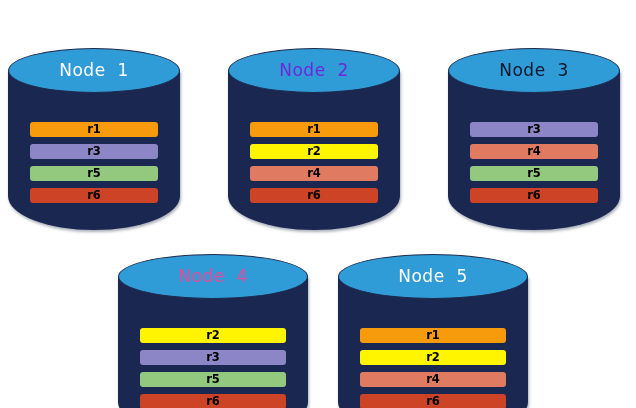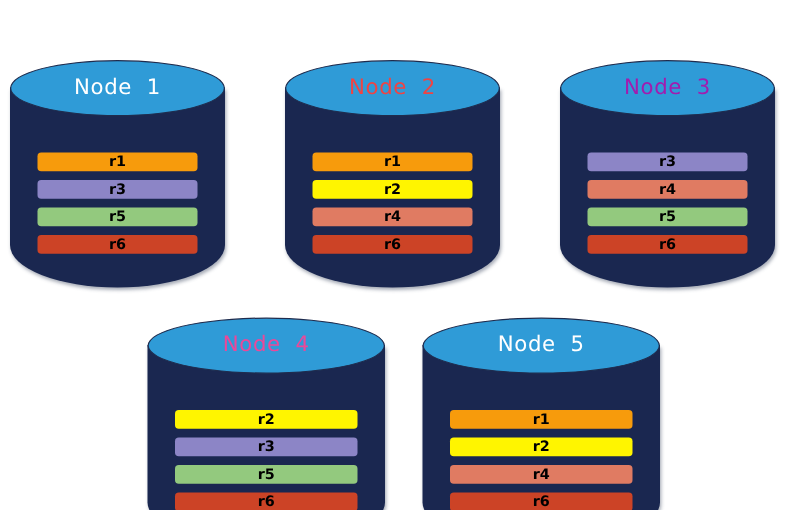--- a/index.html
+++ b/index.html
@@ -105,32 +105,32 @@
       <div class="replica-list">
         <div class="replica" style="background: rgb(247, 155, 12); color: rgb(0, 0, 0);">r1</div>
         <div class="replica" style="background: rgb(140, 133, 198); color: rgb(0, 0, 0);">r3</div>
         <div class="replica" style="background: rgb(147, 201, 126); color: rgb(0, 0, 0);">r5</div>
         <div class="replica" style="background: rgb(204, 67, 38); color: rgb(0, 0, 0);">r6</div>
       </div>
     </div>
     <div class="node" style="left: 228px; top: 8px; width: 172px; height: 182px;">
       <div class="cyl-body" style="background: rgb(26, 39, 80);"></div>
       <div class="cyl-top" style="background: rgb(47, 155, 215);"></div>
-      <div class="node-label" style="color: #ef4444;">Node  2</div>
+      <div class="node-label" style="color: #6d28d9;">Node  2</div>
       <div class="replica-list">
         <div class="replica" style="background: rgb(247, 155, 12); color: rgb(0, 0, 0);">r1</div>
         <div class="replica" style="background: rgb(255, 245, 0); color: rgb(0, 0, 0);">r2</div>
         <div class="replica" style="background: rgb(224, 123, 98); color: rgb(0, 0, 0);">r4</div>
         <div class="replica" style="background: rgb(204, 67, 38); color: rgb(0, 0, 0);">r6</div>
       </div>
     </div>
     <div class="node" style="left: 448px; top: 8px; width: 172px; height: 182px;">
       <div class="cyl-body" style="background: rgb(26, 39, 80);"></div>
       <div class="cyl-top" style="background: rgb(47, 155, 215);"></div>
-      <div class="node-label" style="color: #a21caf;">Node  3</div>
+      <div class="node-label" style="color: #0f172a;">Node  3</div>
       <div class="replica-list">
         <div class="replica" style="background: rgb(140, 133, 198); color: rgb(0, 0, 0);">r3</div>
         <div class="replica" style="background: rgb(224, 123, 98); color: rgb(0, 0, 0);">r4</div>
         <div class="replica" style="background: rgb(147, 201, 126); color: rgb(0, 0, 0);">r5</div>
         <div class="replica" style="background: rgb(204, 67, 38); color: rgb(0, 0, 0);">r6</div>
       </div>
     </div>
     <div class="node" style="left: 118px; top: 214px; width: 190px; height: 182px;">
       <div class="cyl-body" style="background: rgb(26, 39, 80);"></div>
       <div class="cyl-top" style="background: rgb(47, 155, 215);"></div>

